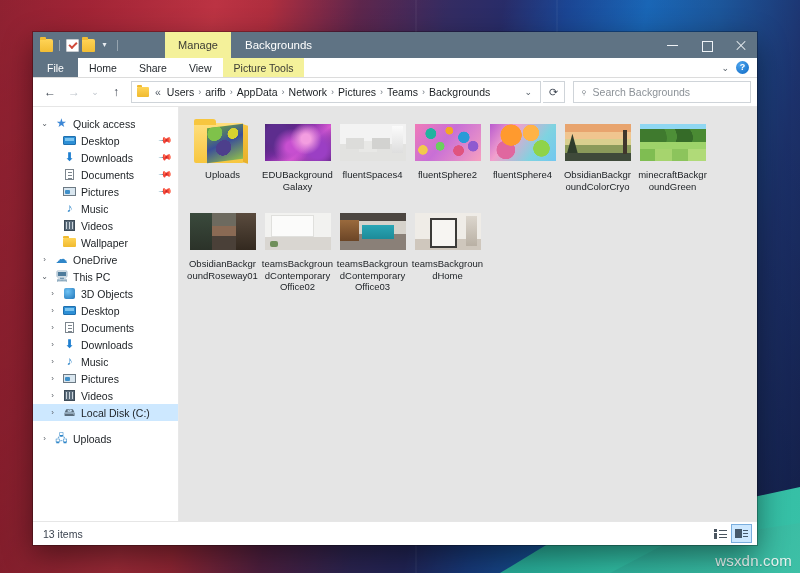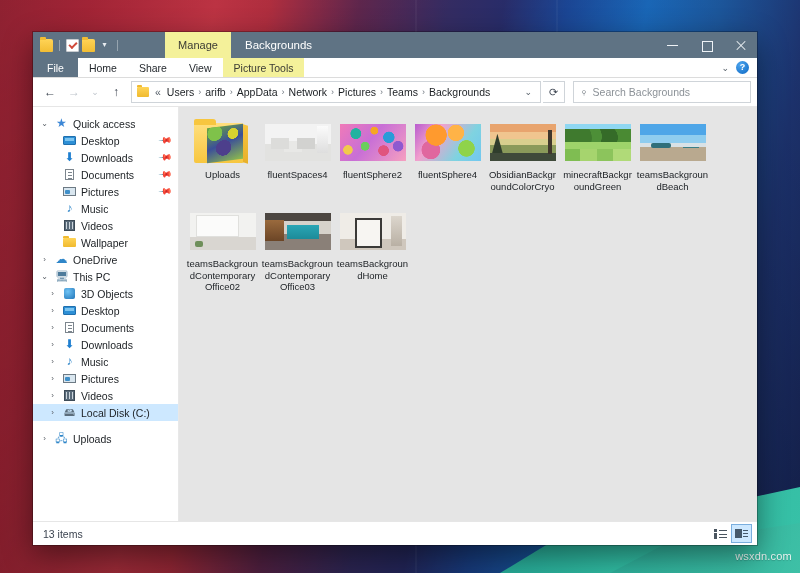--- a/index.html
+++ b/index.html
@@ -32,22 +32,22 @@
     clip-path: polygon(100% 0%, 100% 100%, 0% 100%, 18% 62%);
   }
   #teal-shape2 {
     position: absolute; right: 0; bottom: 0;
     width: 190px; height: 50px;
     background: linear-gradient(120deg, #2aa794 0%, #3fc0a6 100%);
     clip-path: polygon(100% 0%, 100% 100%, 0% 100%, 30% 40%);
     opacity: .85;
   }
   #watermark {
-    position: absolute; right: 8px; bottom: 11px;
-    font-size: 11px; color: #e9f5f2; letter-spacing: .2px;
+    position: absolute; right: 8px; bottom: 4px;
+    font-size: 15px; color: #e9f5f2; letter-spacing: .2px;
     text-shadow: 0 1px 1px rgba(0,0,0,.2);
   }
 
   
   #window {
     position: absolute;
     left: 33px; top: 32px;
     width: 724px; height: 513px;
     background: #ffffff;
     box-shadow: 0 10px 28px rgba(0,0,0,.45), 0 0 0 1px rgba(0,0,0,.25);
@@ -716,20 +716,26 @@
               <div class="fback"></div>
                 <div class="ftab"></div>
               <div class="fpic"></div>
                 <div class="fside"></div>
                 <div class="ffront"></div>
             </div>
           </div>
           <div class="fname">Uploads</div>
         </div>
 
+        <div class="file-item">
+          <div class="thumb-wrap">
+            <div class="thumb th-galaxy"></div>
+          </div>
+          <div class="fname">EDUBackgroundGalaxy</div>
+        </div>
 
         <div class="file-item">
           <div class="thumb-wrap">
             <div class="thumb th-spaces"></div>
           </div>
           <div class="fname">fluentSpaces4</div>
         </div>
 
         <div class="file-item">
           <div class="thumb-wrap">
@@ -752,27 +758,27 @@
           <div class="fname">ObsidianBackgroundColorCryo</div>
         </div>
 
         <div class="file-item">
           <div class="thumb-wrap">
             <div class="thumb th-minecraft"></div>
           </div>
           <div class="fname">minecraftBackgroundGreen</div>
         </div>
 
-
-        <div class="file-item">
-          <div class="thumb-wrap">
-            <div class="thumb th-beach"></div>
-          </div>
-          <div class="fname">teamsBackgroundBeach</div>
-        </div>
+        <div class="file-item">
+          <div class="thumb-wrap">
+            <div class="thumb th-roseway"></div>
+          </div>
+          <div class="fname">ObsidianBackgroundRoseway01</div>
+        </div>
+
 
 
         <div class="file-item">
           <div class="thumb-wrap">
             <div class="thumb th-office2"></div>
           </div>
           <div class="fname">teamsBackgroundContemporaryOffice02</div>
         </div>
 
         <div class="file-item">

